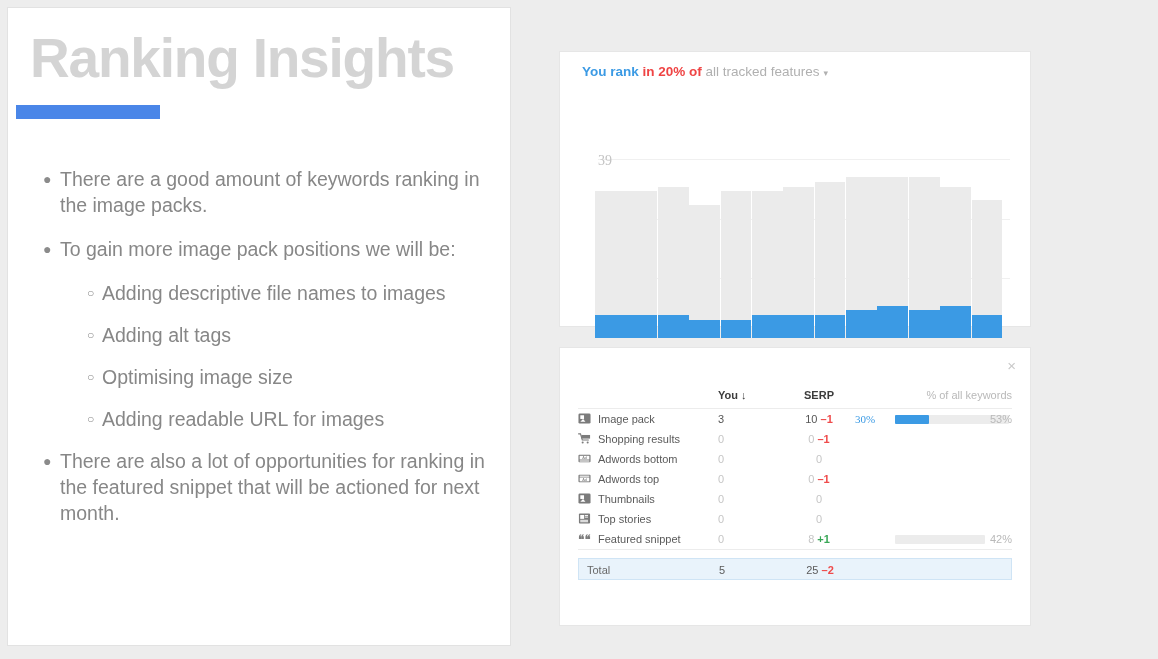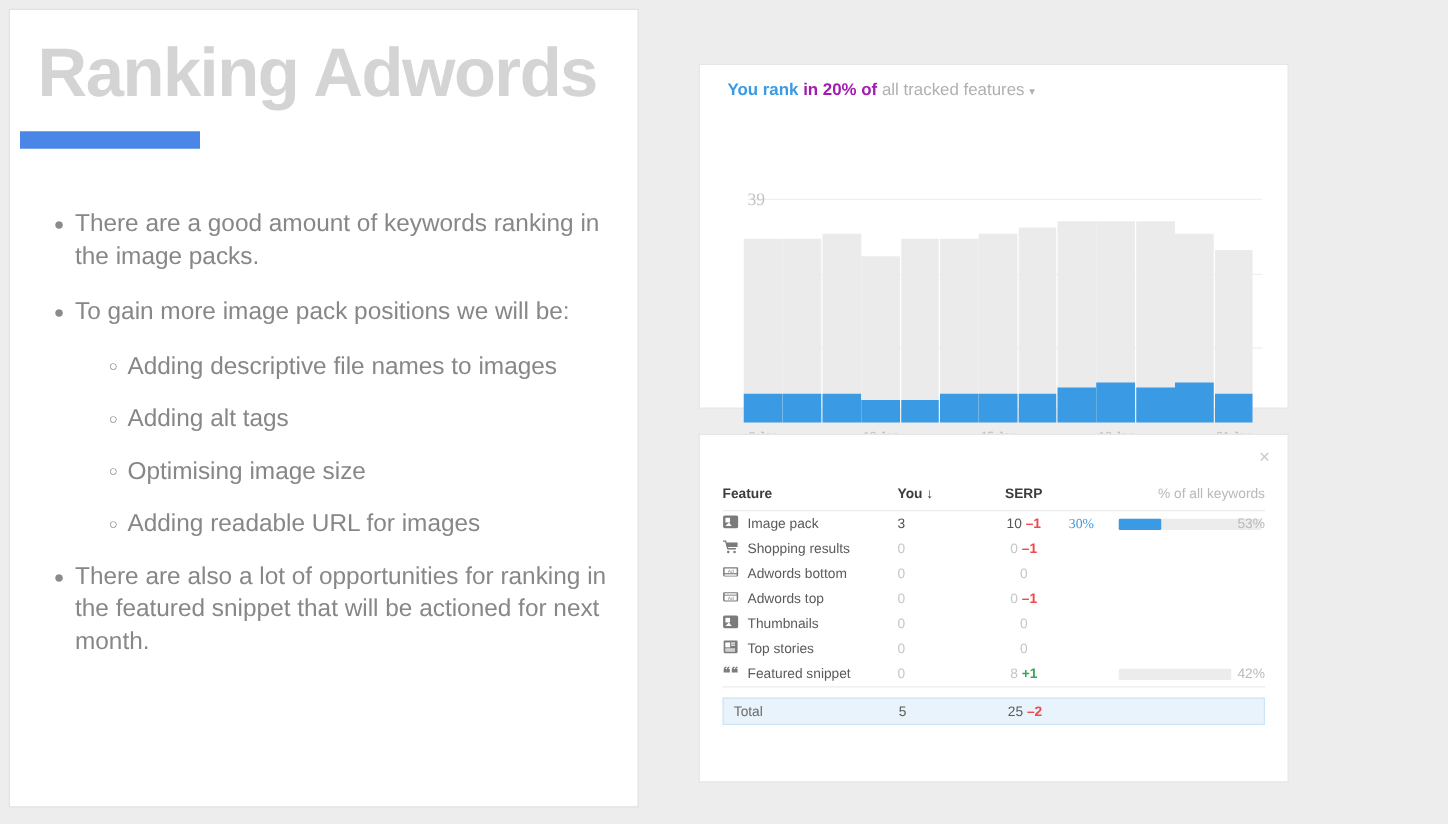--- a/index.html
+++ b/index.html
@@ -46,21 +46,21 @@
     position:absolute;background:#ffffff;
     box-shadow:0 0 0 1px #e6e6e6;
   }
   #chart-card{left:560px;top:52px;width:470px;height:274px;}
   #table-card{left:560px;top:348px;width:470px;height:277px;}
 
   .chart-header{
     position:absolute;left:22px;top:12px;font-size:13.5px;white-space:nowrap;
   }
   .chart-header .lnk{color:#3b9ae4;font-weight:bold;}
-  .chart-header .strong{color:#a21caf;font-weight:bold;}
+  .chart-header .strong{color:#ef4444;font-weight:bold;}
   .chart-header .muted{color:#b0b0b0;}
   .caret{color:#b0b0b0;font-size:9px;}
 
   .plot{position:absolute;left:0;top:0;width:470px;height:274px;}
   .gridline{position:absolute;height:1px;background:#f0f0f0;left:38px;width:412px;}
   .ylabel{position:absolute;right:418px;font-size:14px;color:#c3c3c3;text-align:right;width:28px;transform:translateY(-6px);font-family:Liberation Serif, serif;}
   .bars{position:absolute;left:35px;top:100px;width:408px;height:186px;}
   .bar-slot{position:absolute;bottom:0;width:31.4px;}
   .bar-total{position:absolute;bottom:0;left:0;right:0;background:#ebebeb;}
   .bar-you{position:absolute;bottom:0;left:0;right:0;background:#3b9ae4;}
@@ -94,21 +94,21 @@
   .total-row .c-feat{left:8px;color:#6a6a6a;}
   .total-row .c-you{color:#5a5a5a;}
   .total-row .c-serp{color:#5a5a5a;}
 </style>
 </head>
 <body>
 
 <div class="canvas">
 
   <div class="slide">
-    <div class="slide-title">Ranking Adwords</div>
+    <div class="slide-title">Ranking Insights</div>
     <div class="accent-bar"></div>
     <div class="bullets">
         <div class="bullet">
           <div class="marker">●</div>
           <div class="btext">There are a good amount of keywords ranking in the image packs.</div>
         </div>
         <div class="bullet">
           <div class="marker">●</div>
           <div class="btext">To gain more image pack positions we will be:</div>
         </div>
@@ -208,21 +208,20 @@
         <div class="xlabel" style="left: 239px;">15 Jan</div>
         <div class="xlabel" style="left: 333.154px;">18 Jan</div>
         <div class="xlabel" style="left: 427.308px;">21 Jan</div>
       </div>
   </div>
 
   <div class="card" id="table-card">
     <div class="close-x">×</div>
     <div class="tbl" id="tbl">
         <div class="trow thead">
-          <div class="c-feat">Feature</div>
           <div class="c-you">You ↓</div>
           <div class="c-serp">SERP</div>
           <div class="c-pct">% of all keywords</div>
         </div>
         <div class="trow">
           <div class="c-feat"><span class="ficon"><svg viewBox="0 0 14 14">
                 <rect x="0.5" y="1.5" width="13" height="11" rx="1.5" fill="#7b7b7b"></rect>
                 <rect x="2.5" y="3.5" width="4" height="4" fill="#fff"></rect>
                 <path d="M2.5 10.5l3-3 2.5 3z" fill="#fff"></path>
               </svg></span><span class="fname">Image pack</span></div>

